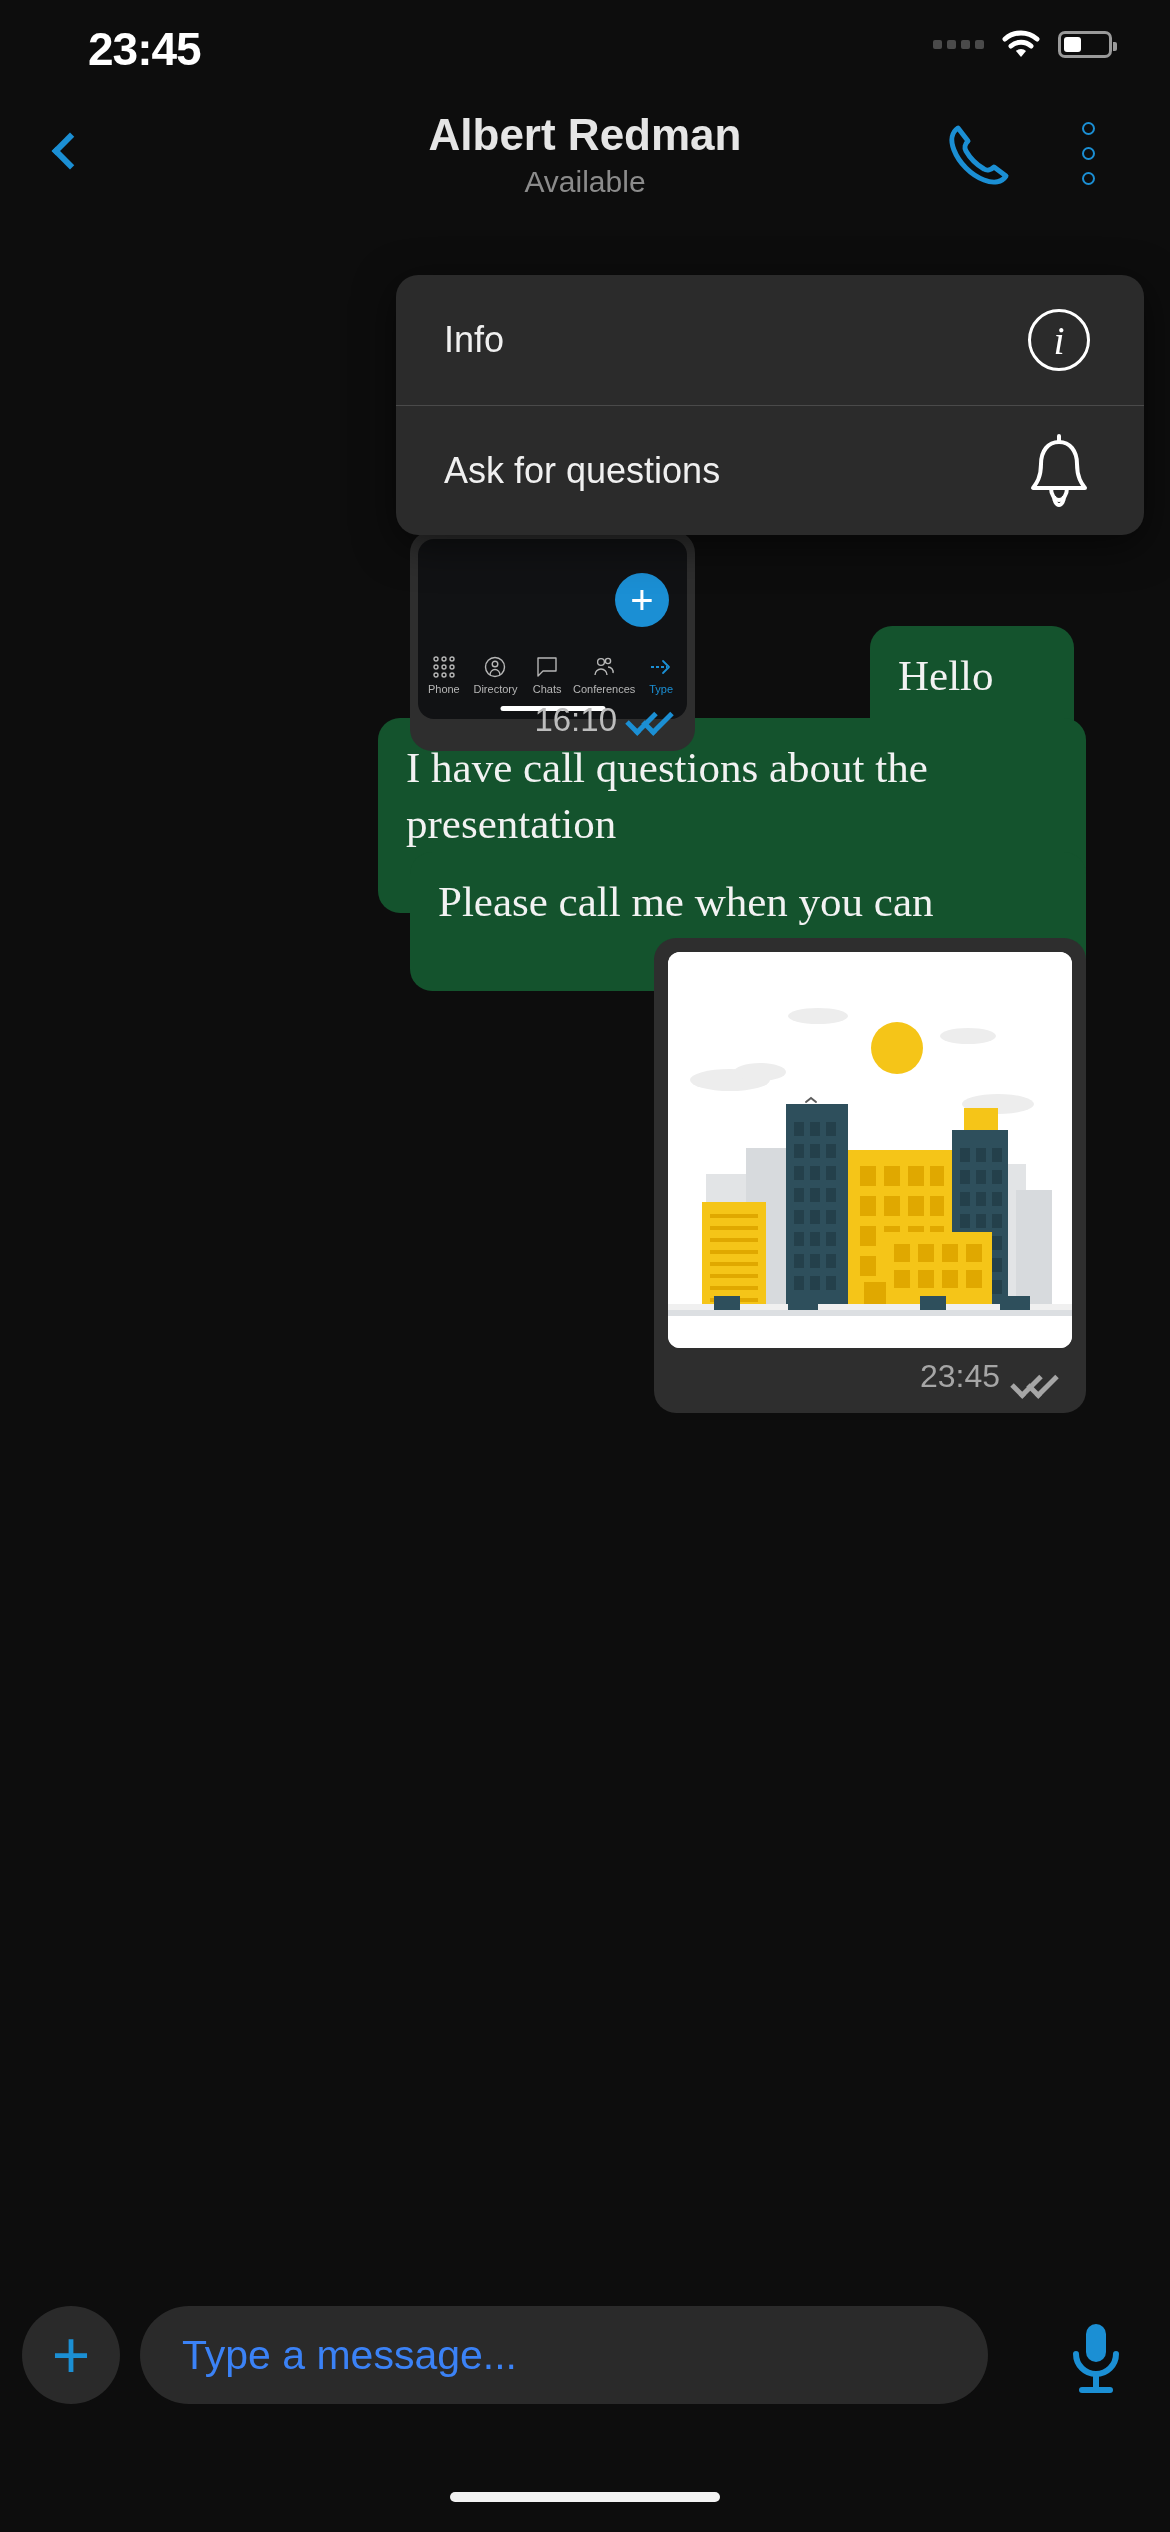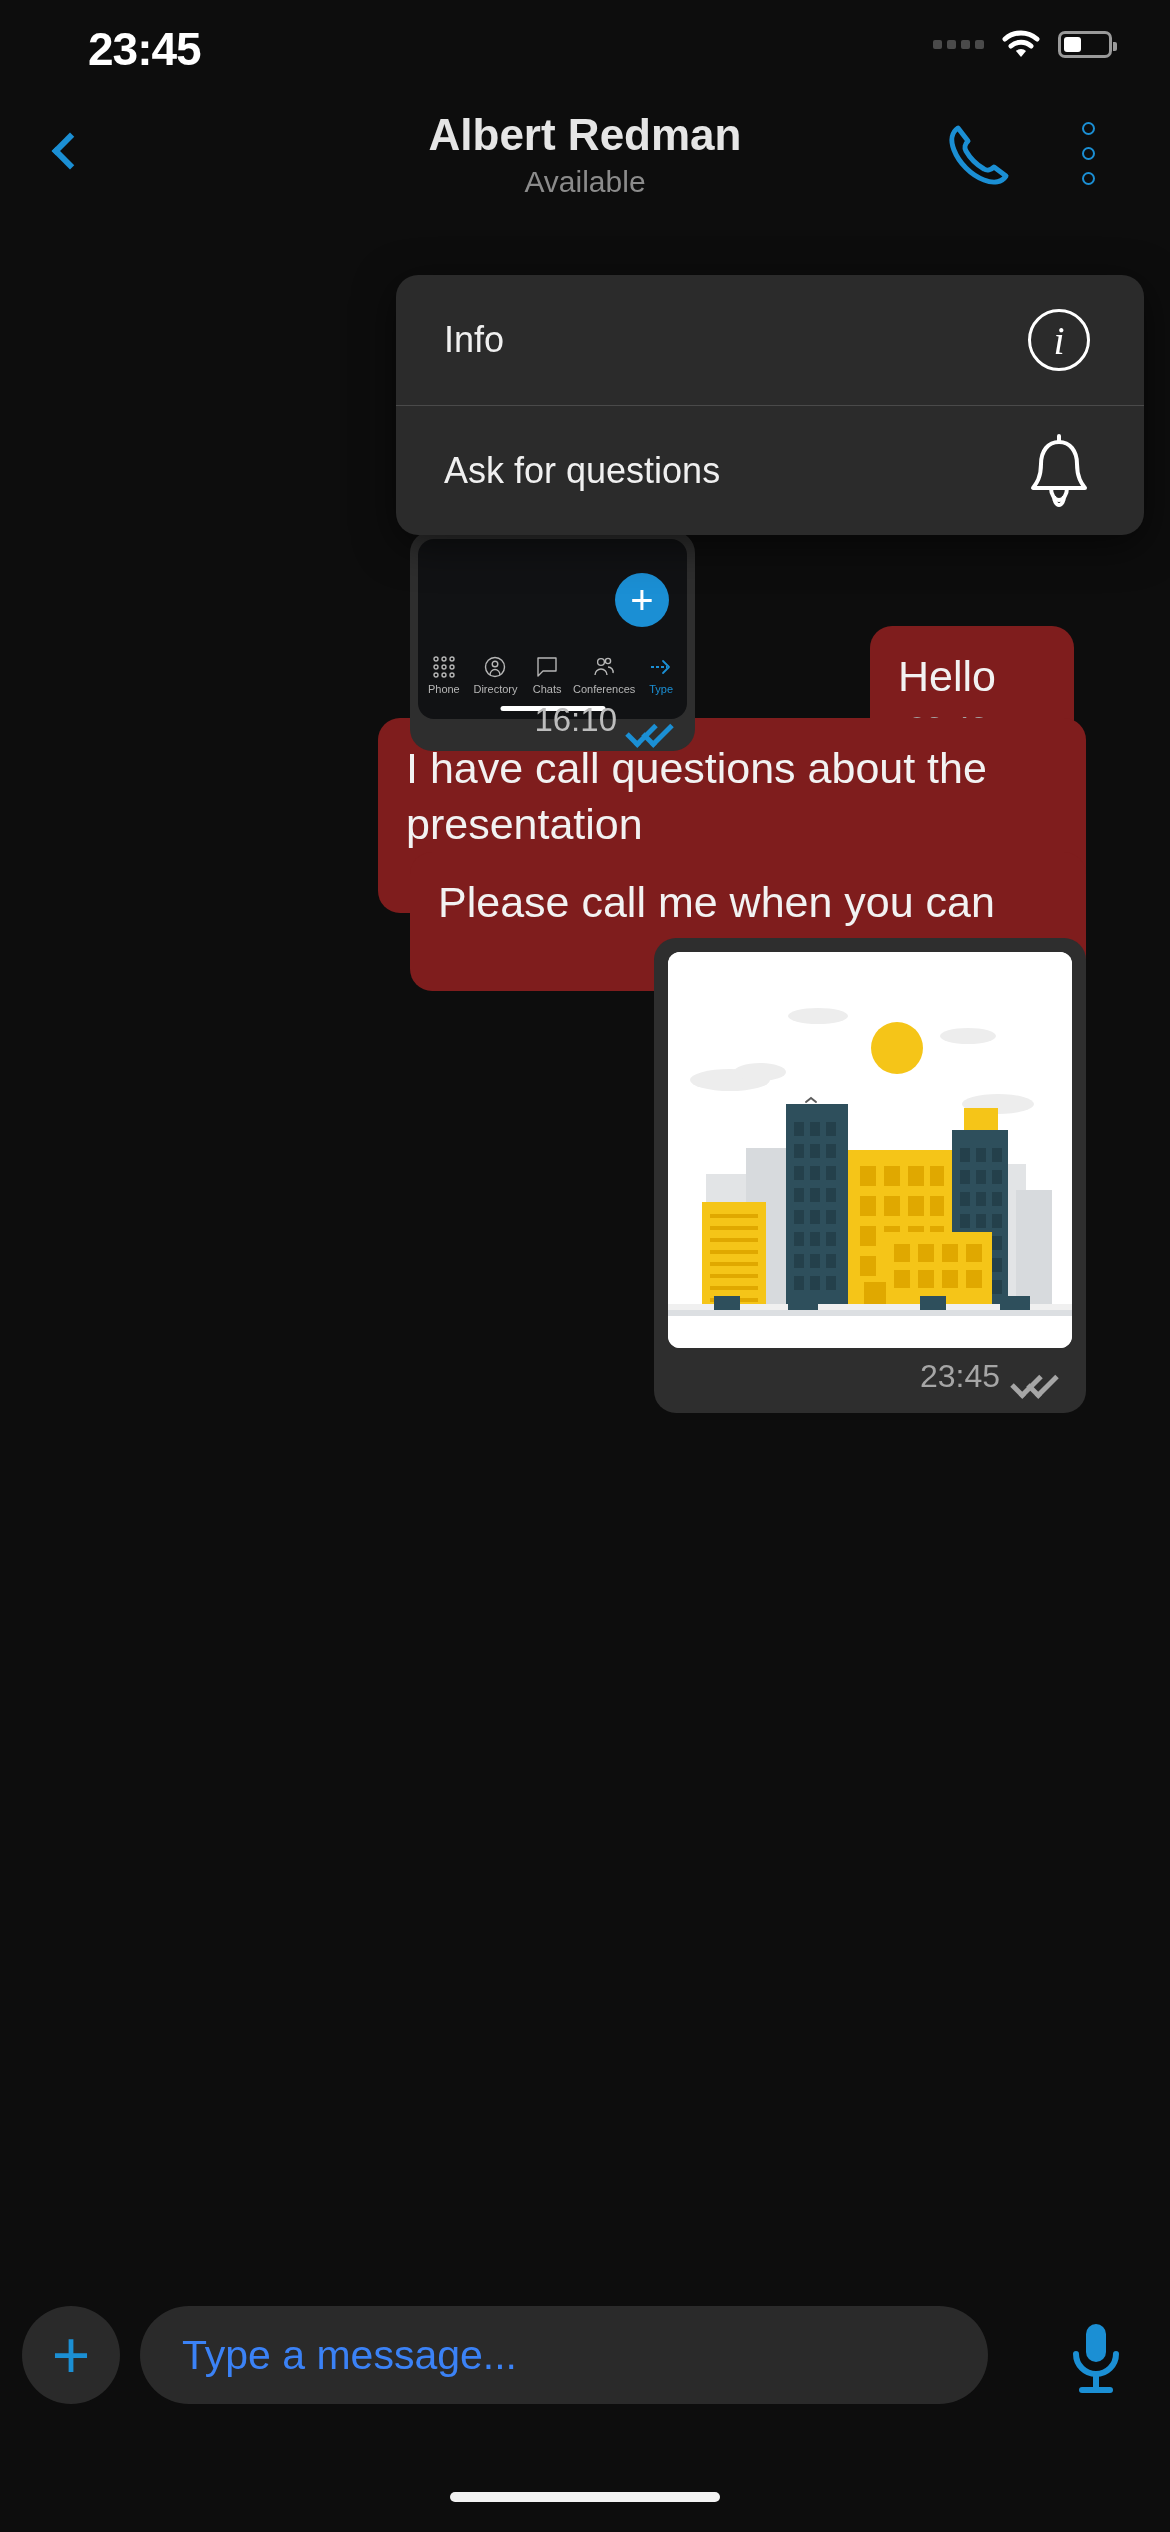--- a/index.html
+++ b/index.html
@@ -53,22 +53,23 @@
   .info-circ {
     width:62px; height:62px; border:3px solid #ffffff; border-radius:50%;
     display:flex; align-items:center; justify-content:center;
     color:#ffffff; font-size:40px; font-style:italic; font-family:"Liberation Serif", serif;
   }
 
   
   .msgs { position:absolute; top:206px; left:0; width:1170px; bottom:260px; }
 
   .bubble-out {
-    position:absolute; background:#7f1d1d; border-radius:22px;
+    position:absolute; background:#14532d; border-radius:22px;
     color:#f2f2f2;
+    font-family:Liberation Serif, serif;
   }
   .btext { font-size:43px; line-height:56px; padding:22px 28px 0 28px; }
   .bmeta { display:flex; justify-content:flex-end; align-items:center; gap:14px;
            padding:6px 28px 18px 28px; color:#a6a6a6; font-size:32px; }
   .ticks { display:inline-block; width:44px; height:26px; position:relative; }
   .ticks::before, .ticks::after {
     content:""; position:absolute; top:4px; width:12px; height:24px;
     border-right:5px solid #a6a6a6; border-bottom:5px solid #a6a6a6;
     transform:rotate(45deg);
   }
@@ -87,21 +88,21 @@
   .fab { position:absolute; right:18px; top:34px; width:54px; height:54px; border-radius:50%;
          background:#1b8fd4; display:flex; align-items:center; justify-content:center;
          color:#fff; font-size:40px; line-height:40px; }
   .tabbar { position:absolute; left:0; right:0; bottom:24px; display:flex; }
   .tab { flex:1; display:flex; flex-direction:column; align-items:center; gap:4px; }
   .tab-ic { width:26px; height:24px; display:flex; align-items:center; justify-content:center; }
   .tab-lb { font-size:11px; color:#b6b6b6; }
   .tab.more .tab-lb { color:#1b8fd4; }
   .home-ind { position:absolute; left:50%; transform:translateX(-50%); bottom:8px;
               width:105px; height:5px; background:#fff; border-radius:3px; }
-  .shot-meta { position:absolute; right:22px; bottom:12px; display:flex; align-items:flex-end; gap:12px;
+  .shot-meta { position:absolute; right:22px; bottom:12px; display:flex; align-items:flex-start; gap:12px;
                color:#bdbdbd; font-size:33px; }
 
   .daysep { position:absolute; left:0; right:0; text-align:center; color:#8b8b8b; font-size:36px; }
 
   
   .img-bubble { position:absolute; background:#2e2e2e; border-radius:22px; }
   .city {
     background:#ffffff; border-radius:12px; position:relative; overflow:hidden;
   }
 

